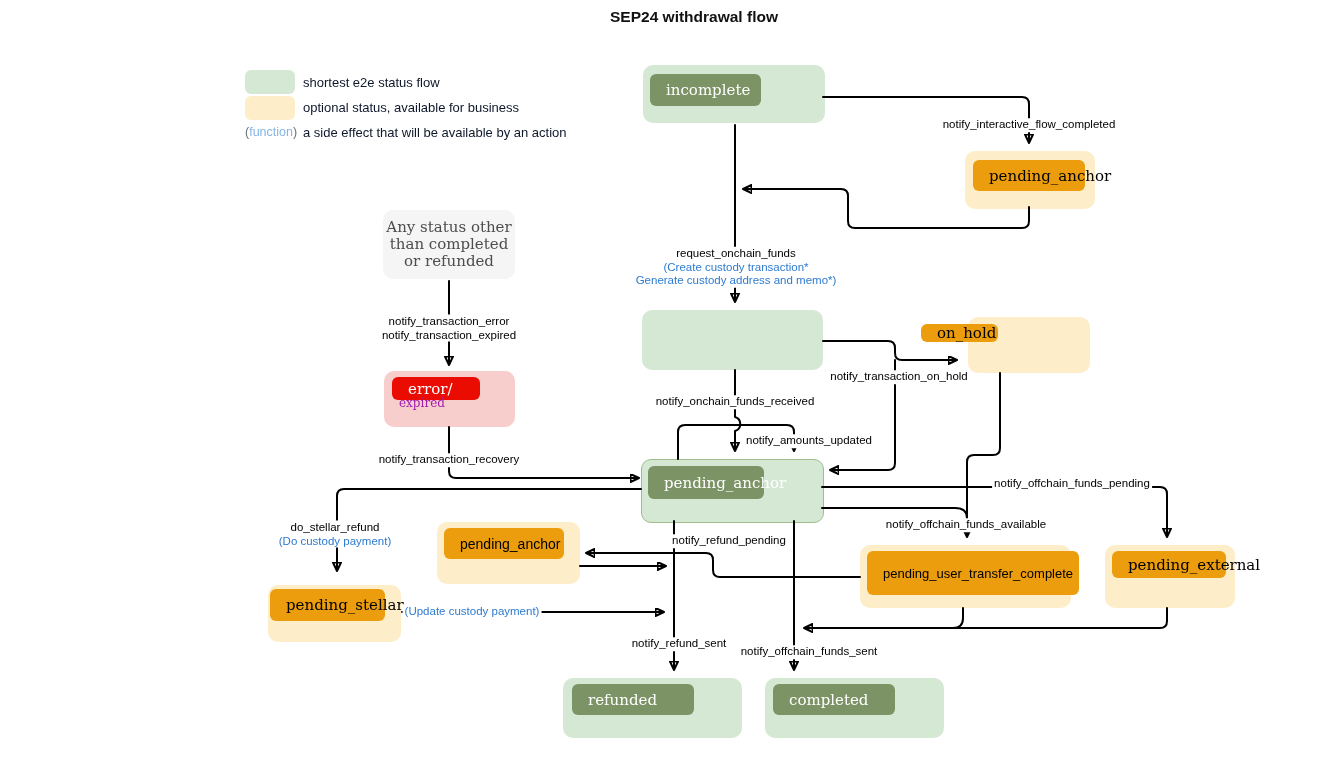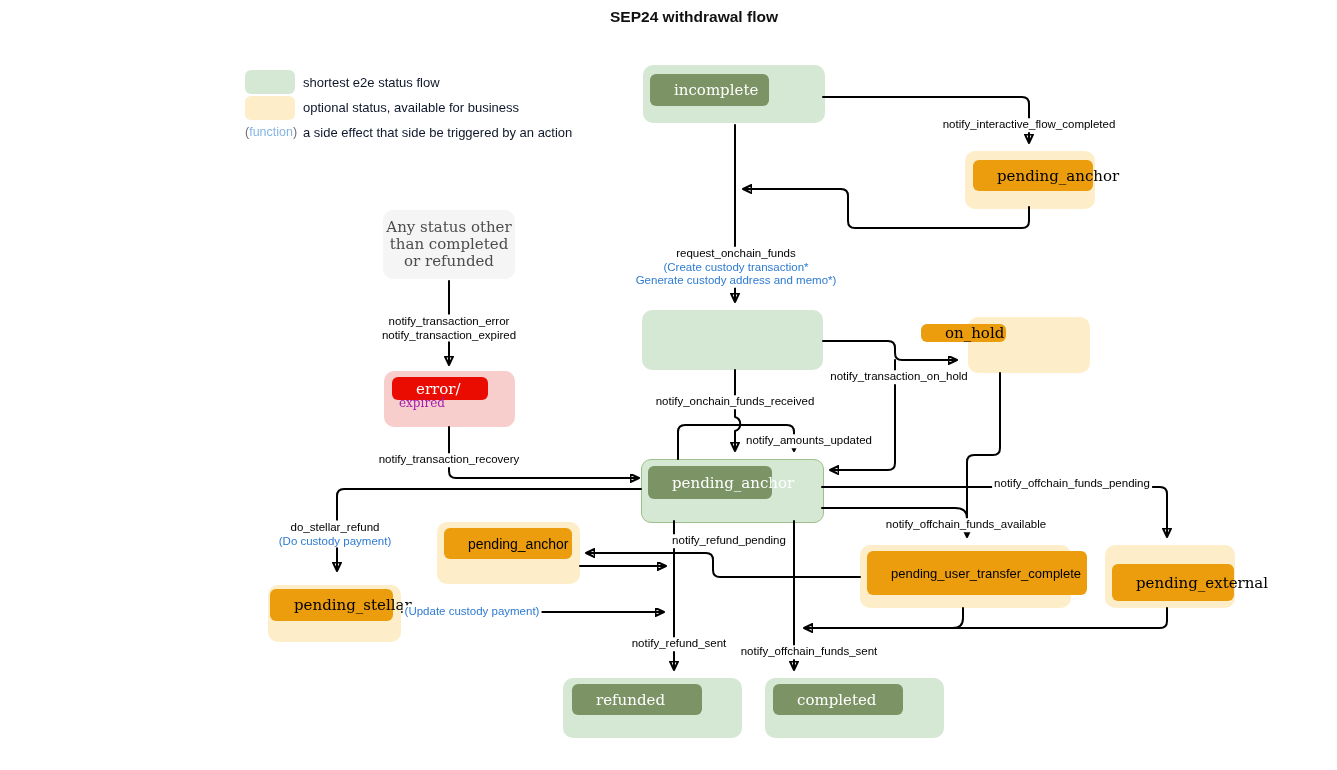--- a/index.html
+++ b/index.html
@@ -8,21 +8,21 @@
   .title{position:absolute;left:694px;top:8px;transform:translateX(-50%);
          font-size:15.5px;font-weight:bold;color:#111;white-space:nowrap;}
   
   .node-outer{position:absolute;border-radius:10px;}
   .fill-green{background:#d5e8d4;}
   .fill-green-border{background:#d5e8d4;border:1px solid #9ebf8b;}
   .fill-yellow{background:#fdeec9;}
   .fill-pink{background:#f8cecc;}
   .fill-gray{background:#f5f5f5;}
   .node-inner{position:absolute;border-radius:6px;display:flex;align-items:center;
-              padding-left:24px;font-family:"DejaVu Serif","Liberation Serif",serif;
+              padding-left:16px;font-family:"DejaVu Serif","Liberation Serif",serif;
               font-size:15px;white-space:nowrap;overflow:visible;}
   .inner-green{background:#7c9465;color:#ffffff;}
   .inner-orange{background:#ec9d0e;color:#000000;}
   .inner-red{background:#ea0c01;color:#ffffff;}
   .inner-sans{font-family:"Liberation Sans","DejaVu Sans",sans-serif;font-size:14px;}
   .anystatus{display:flex;align-items:center;justify-content:center;text-align:center;
              font-family:"DejaVu Serif","Liberation Serif",serif;font-size:15px;
              color:#4d4d4d;line-height:17px;}
   .err-line2{position:absolute;left:399px;top:396px;color:#a21caf;
              font-family:"DejaVu Serif","Liberation Serif",serif;font-size:12px;}
@@ -45,21 +45,21 @@
 
 <div id="canvas">
 
   <div class="title">SEP24 withdrawal flow</div>
 
   <div class="legend-swatch fill-green" style="left:245px;top:70px;"></div>
   <div class="legend-text" style="left:303px;top:75px;">shortest e2e status flow</div>
   <div class="legend-swatch fill-yellow" style="left:245px;top:96px;"></div>
   <div class="legend-text" style="left:303px;top:100px;">optional status, available for business</div>
   <div class="legend-func" style="left:245px;top:125px;"><span class="legend-paren">(</span><span class="legend-funcword">function</span><span class="legend-paren">)</span></div>
-  <div class="legend-text" style="left:303px;top:125px;">a side effect that side be triggered by an action</div>
+  <div class="legend-text" style="left:303px;top:125px;">a side effect that will be available by an action</div>
 
   <div class="node-outer fill-green" style="left:643px;top:65px;width:182px;height:58px;"></div>
   <div class="node-inner inner-green" style="left:650px;top:74px;width:95px;height:32px;">
       <span>incomplete</span>
     </div>
 
   <div class="node-outer fill-yellow" style="left:965px;top:151px;width:130px;height:58px;"></div>
   <div class="node-inner inner-orange" style="left:973px;top:160px;width:96px;height:31px;">
       <span>pending_anchor</span>
     </div>
@@ -90,21 +90,21 @@
   <div class="node-inner inner-orange inner-sans" style="left:444px;top:528px;width:104px;height:31px;">
       <span>pending_anchor</span>
     </div>
 
   <div class="node-outer fill-yellow" style="left:860px;top:545px;width:211px;height:63px;"></div>
   <div class="node-inner inner-orange inner-sans" style="left:867px;top:551px;width:196px;height:44px;font-size:13px;">
       <span>pending_user_transfer_complete</span>
     </div>
 
   <div class="node-outer fill-yellow" style="left:1105px;top:545px;width:130px;height:63px;"></div>
-  <div class="node-inner inner-orange" style="left:1112px;top:564px;width:98px;height:37px;">
+  <div class="node-inner inner-orange" style="left:1112px;top:551px;width:98px;height:27px;">
       <span>pending_external</span>
     </div>
 
   <div class="node-outer fill-yellow" style="left:268px;top:585px;width:133px;height:57px;"></div>
   <div class="node-inner inner-orange" style="left:270px;top:589px;width:99px;height:32px;">
       <span>pending_stellar</span>
     </div>
 
   <div class="node-outer fill-green" style="left:563px;top:678px;width:179px;height:60px;"></div>
   <div class="node-inner inner-green" style="left:572px;top:684px;width:106px;height:31px;">

